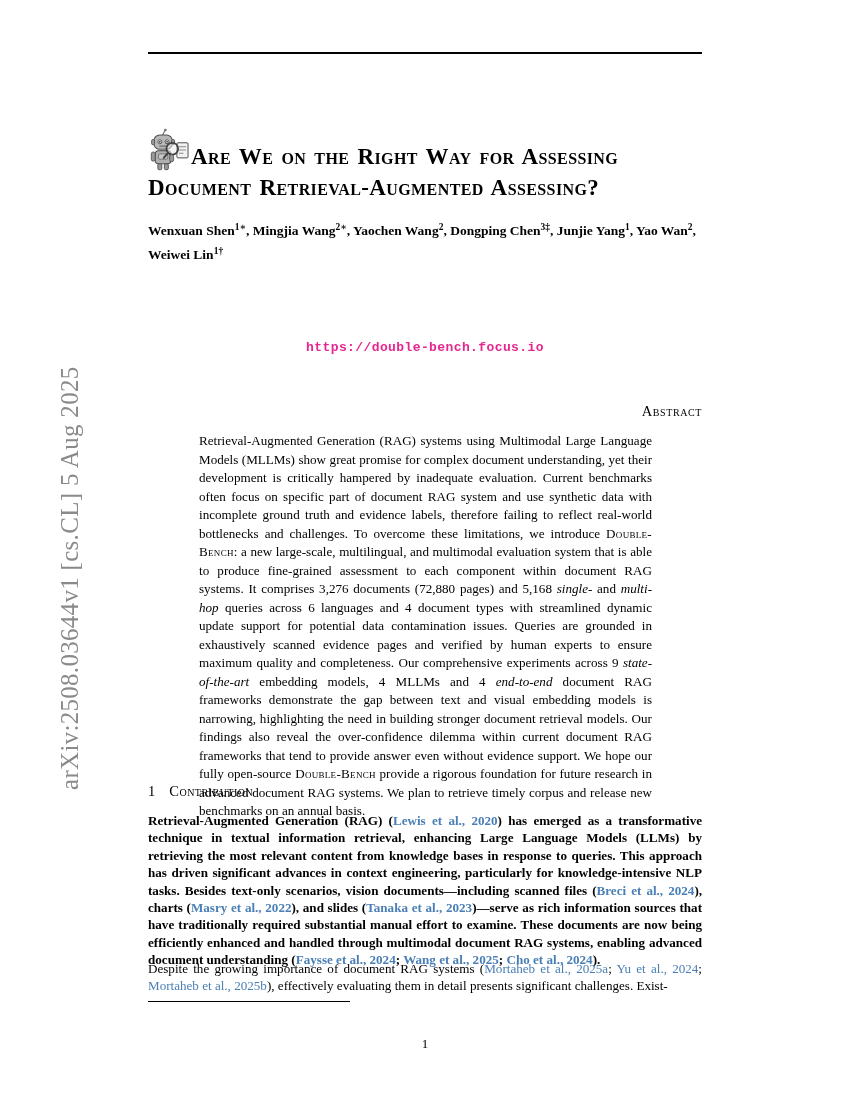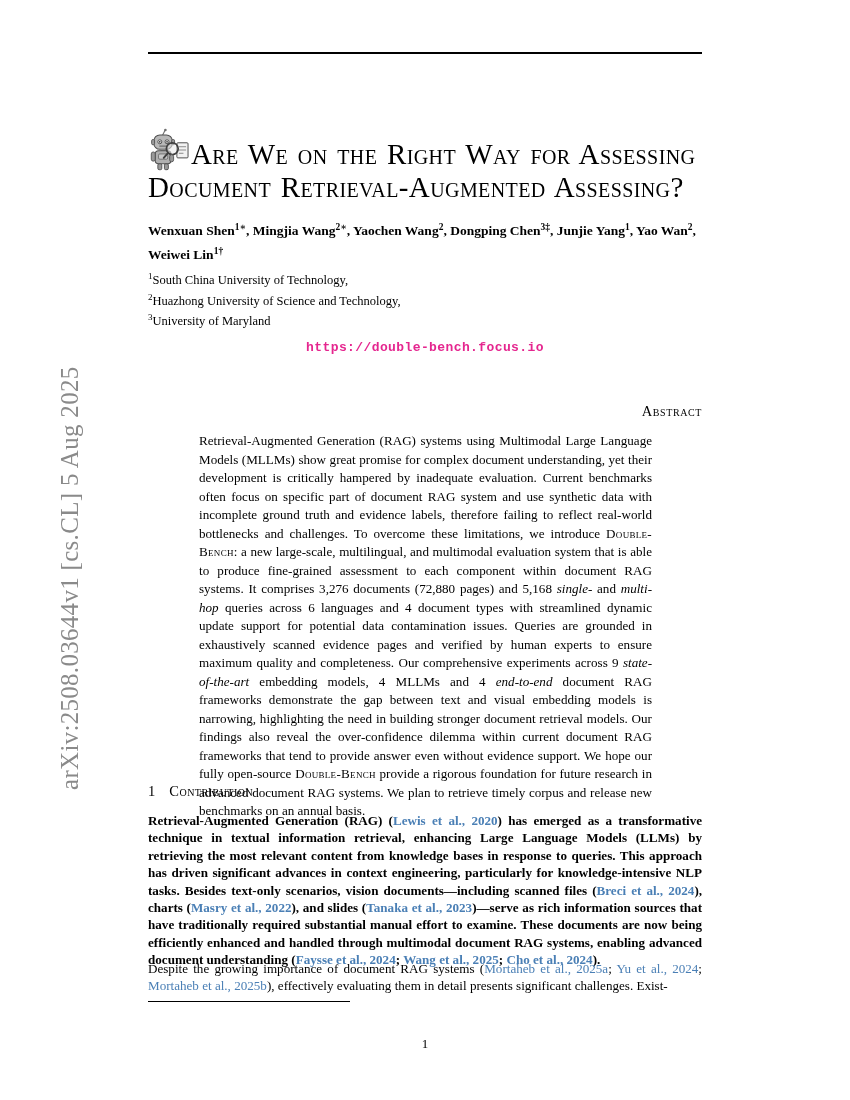--- a/index.html
+++ b/index.html
@@ -54,27 +54,27 @@
   }
 
   
   #title-block {
     position: absolute;
     left: 0;
     top: 128px;
     width: 554px;
   }
   #paper-title {
-    font-size: 29px;
+    font-size: 23px;
     line-height: 31px;
     font-variant: small-caps;
     letter-spacing: 0.4px;
     word-spacing: 2px;
     margin: 0;
-    font-weight: normal;
+    font-weight: bold;
     text-align: left;
   }
   #robot-icon {
     display: inline-block;
     vertical-align: -8px;
     width: 42px;
     height: 44px;
     margin-right: 1px;
   }
 
@@ -264,25 +264,20 @@
   <div id="authors">
     <span>Wenxuan Shen<sup>1∗</sup></span>,
     <span>Mingjia Wang<sup>2∗</sup></span>,
     <span>Yaochen Wang<sup>2</sup></span>,
     <span>Dongping Chen<sup>3‡</sup></span>,
     <span>Junjie Yang<sup>1</sup></span>,
     <span>Yao Wan<sup>2</sup></span>,
     <span>Weiwei Lin<sup>1†</sup></span>
   </div>
 
-  <div id="affiliations">
-    <div><sup>1</sup><span>South China University of Technology,</span></div>
-    <div><sup>2</sup><span>Huazhong University of Science and Technology,</span></div>
-    <div><sup>3</sup><span>University of Maryland</span></div>
-  </div>
 
   <div id="project-url">
     <a id="project-url-link" href="#" style="color: rgb(229, 38, 143); text-decoration: none;">https://double-bench.focus.io</a>
   </div>
 
   <div id="abstract-heading">Abstract</div>
   <div id="abstract-body"><span>Retrieval-Augmented Generation (RAG) systems using Multimodal Large Language Models (MLLMs) show great promise for complex document understanding, yet their development is critically hampered by inadequate evaluation. Current benchmarks often focus on specific part of document RAG system and use synthetic data with incomplete ground truth and evidence labels, therefore failing to reflect real-world bottlenecks and challenges. To overcome these limitations, we introduce </span><span class="smallcaps">Double-Bench</span><span>: a new large-scale, multilingual, and multimodal evaluation system that is able to produce fine-grained assessment to each component within document RAG systems. It comprises 3,276 documents (72,880 pages) and 5,168 </span><span class="ital">single-</span><span> and </span><span class="ital">multi-hop</span><span> queries across 6 languages and 4 document types with streamlined dynamic update support for potential data contamination issues. Queries are grounded in exhaustively scanned evidence pages and verified by human experts to ensure maximum quality and completeness. Our comprehensive experiments across 9 </span><span class="ital">state-of-the-art</span><span> embedding models, 4 MLLMs and 4 </span><span class="ital">end-to-end</span><span> document RAG frameworks demonstrate the gap between text and visual embedding models is narrowing, highlighting the need in building stronger document retrieval models. Our findings also reveal the over-confidence dilemma within current document RAG frameworks that tend to provide answer even without evidence support. We hope our fully open-source </span><span class="smallcaps">Double-Bench</span><span> provide a rigorous foundation for future research in advanced document RAG systems. We plan to retrieve timely corpus and release new benchmarks on an annual basis.</span></div>
 
   <div id="section-intro-heading">
     <span class="sec-num">1</span><span class="sec-title">Contribution</span>

